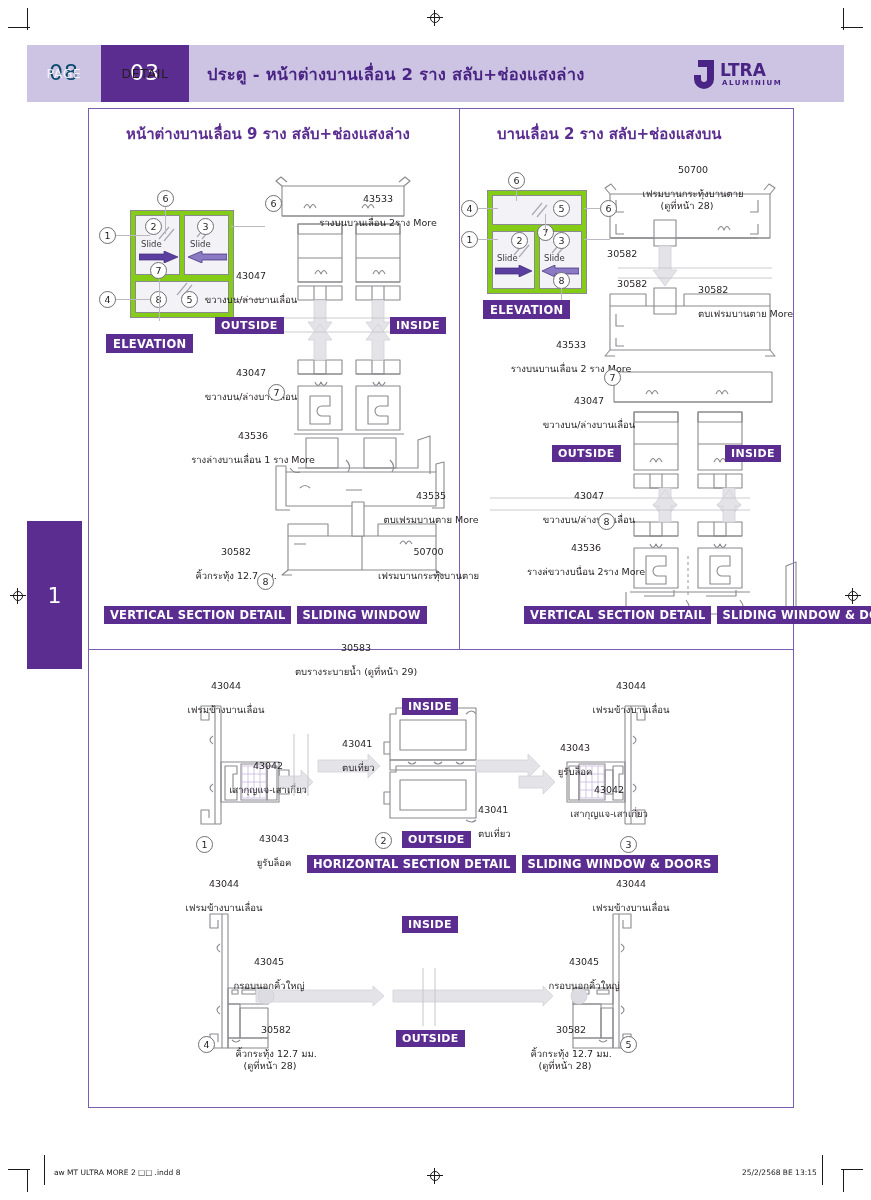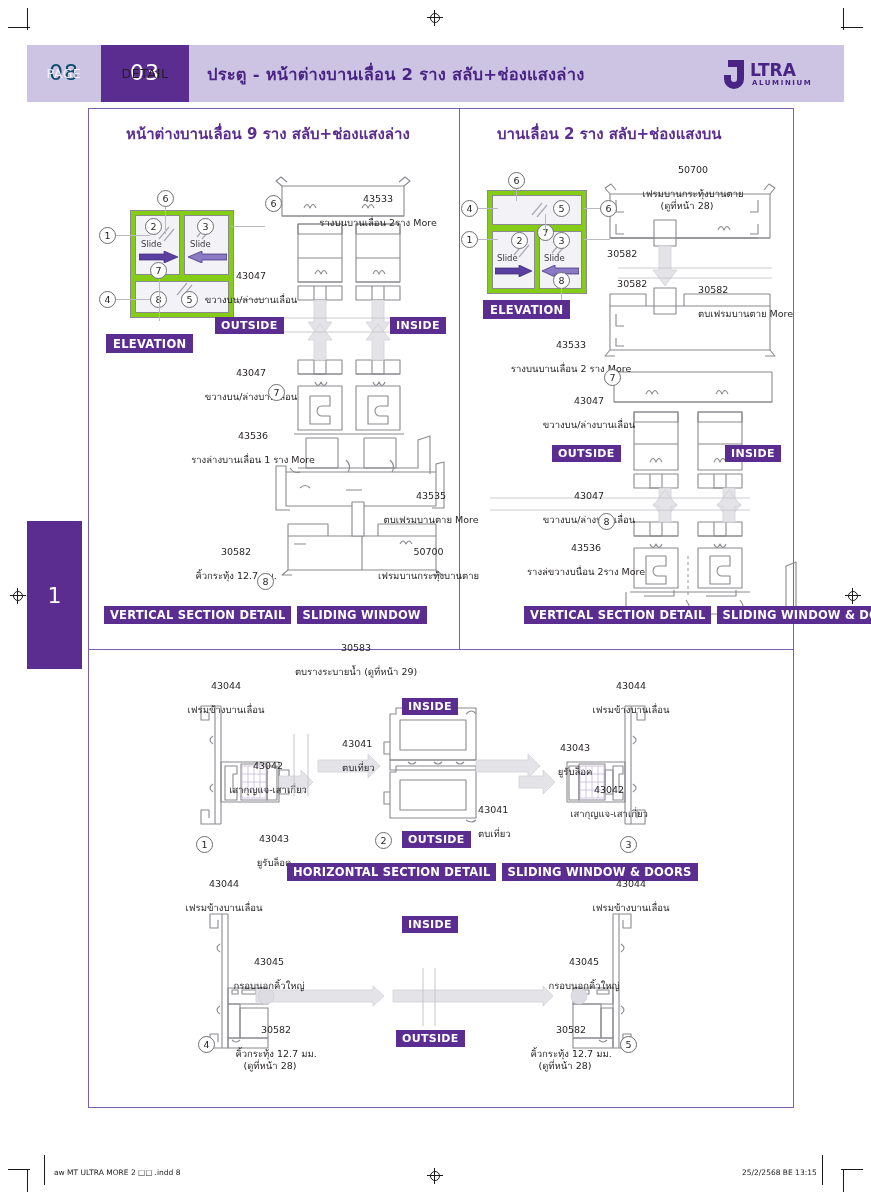--- a/index.html
+++ b/index.html
@@ -26,21 +26,21 @@
   .page-block { width:74px; display:flex; flex-direction:column; align-items:center;
                 justify-content:center; color:#ffffff; }
   .page-block .lbl { font-size:12.5px; letter-spacing:.6px; line-height:1.05; color:#f3f0fa;}
   .page-block .num { font-size:22px; font-weight:400; letter-spacing:1px; line-height:1.1; color:#0c4a6e;}
   .detail-block { width:88px; background:#5b2d90; display:flex; flex-direction:column;
                   align-items:center; justify-content:center; color:#fff; }
   .detail-block .lbl { font-size:12.5px; letter-spacing:.6px; line-height:1.05; }
   .detail-block .num { font-size:22px; letter-spacing:1px; line-height:1.1; }
   .header-title { flex:1; display:flex; align-items:center; padding-left:18px;
                   color:#4a2484; font-size:16.5px; font-weight:bold; letter-spacing:.2px; }
-  .brand { width:150px; display:flex; align-items:center; justify-content:flex-end; }
+  .brand { width:150px; display:flex; align-items:center; justify-content:flex-start; }
   .brand svg { display:block; }
 
   
   .spine { position:absolute; left:27px; top:521px; width:55px; height:148px;
            background:#5b2d90; color:#fff; display:flex; align-items:center;
            justify-content:center; font-size:22px; }
 
   
   .frame { position:absolute; left:88px; top:108px; width:706px; height:1000px;
            border:1px solid #7a5fb0; }
@@ -554,21 +554,21 @@
   <div class="lbl th" style="left:524px;top:730px;width:90px;">
     <span>43043</span><br>
     <span>ยูรับล็อค</span>
   </div>
   <div class="lbl th" style="left:538px;top:772px;width:130px;">
     <span>43042</span><br>
     <span>เสากุญแจ-เสาเกี่ยว</span>
   </div>
   <div class="cir" style="left:620px;top:836px;">3</div>
 
-  <div class="banner" style="left:287px;top:853px;margin-top:8px;">
+  <div class="banner" style="left:307px;top:853px;">
     <div>HORIZONTAL SECTION DETAIL</div>
     <div class="r2">SLIDING WINDOW &amp; DOORS</div>
   </div>
 
   <div class="tag sm" style="left:402px;top:916px;">INSIDE</div>
   <div class="tag sm" style="left:396px;top:1030px;">OUTSIDE</div>
 
   <div class="dwg" style="left:198px;top:910px;">
     <svg width="120" height="140">
       <g fill="none" stroke="#8a8a90" stroke-width="1.1" stroke-linejoin="round">

